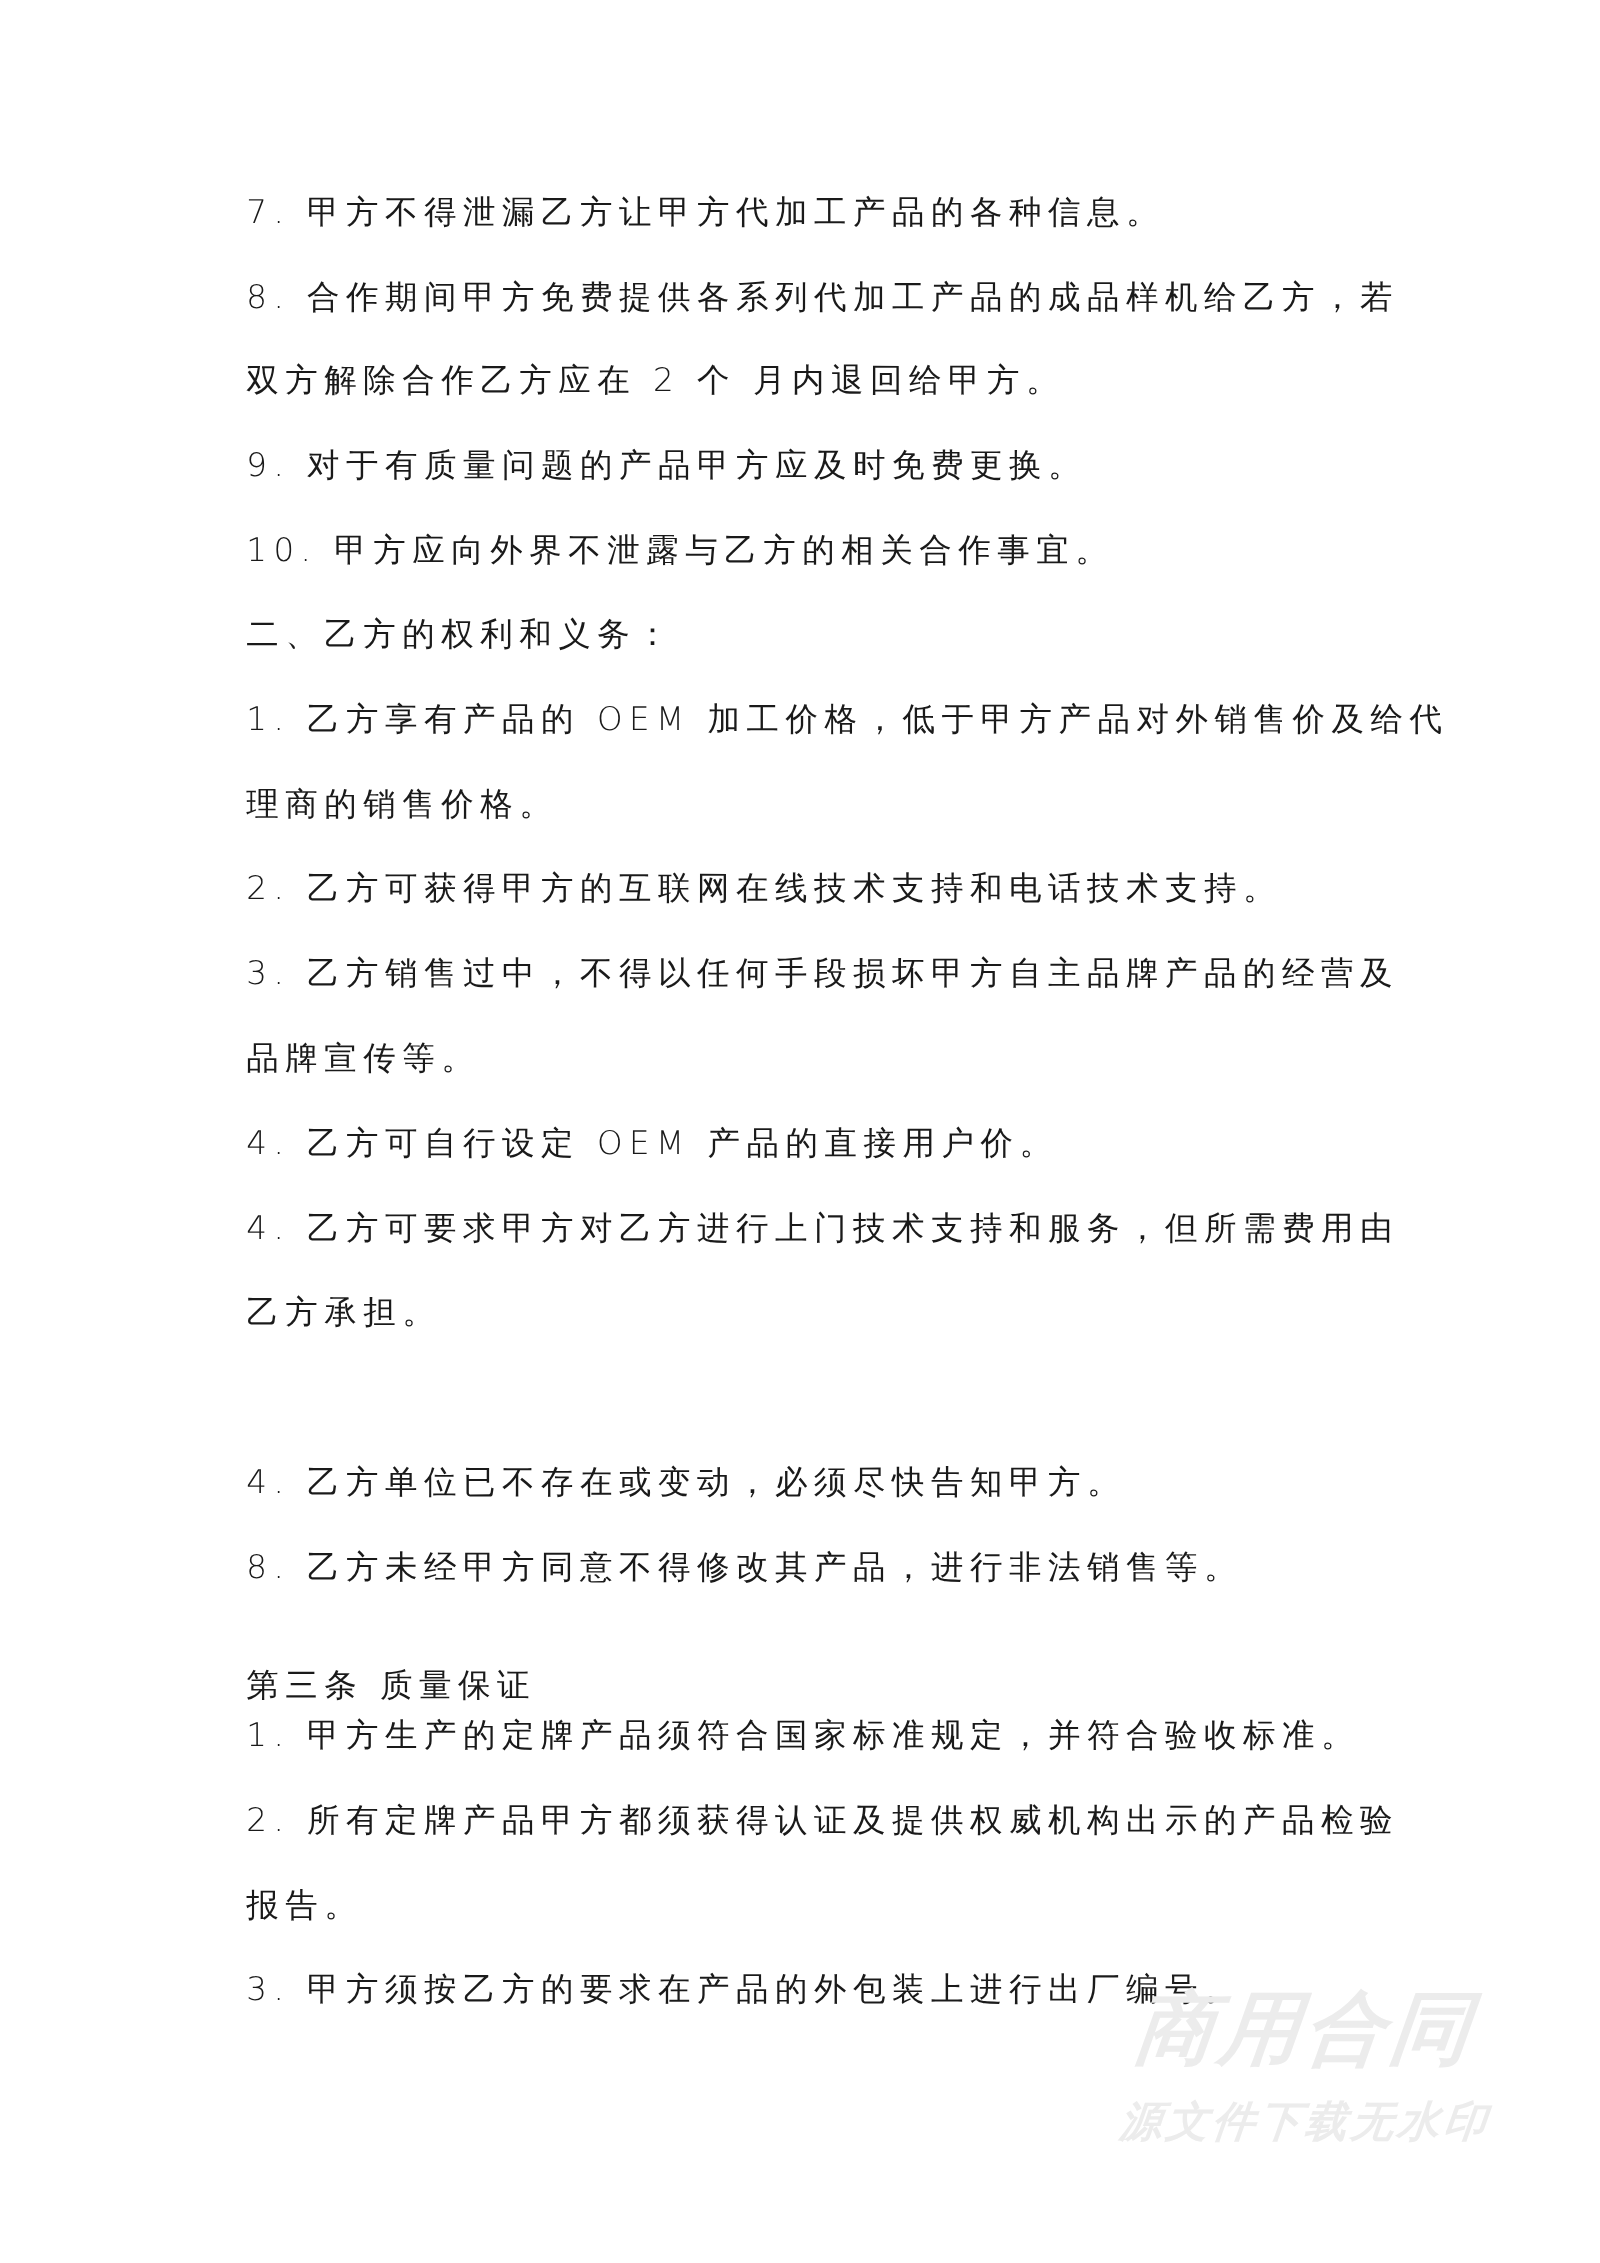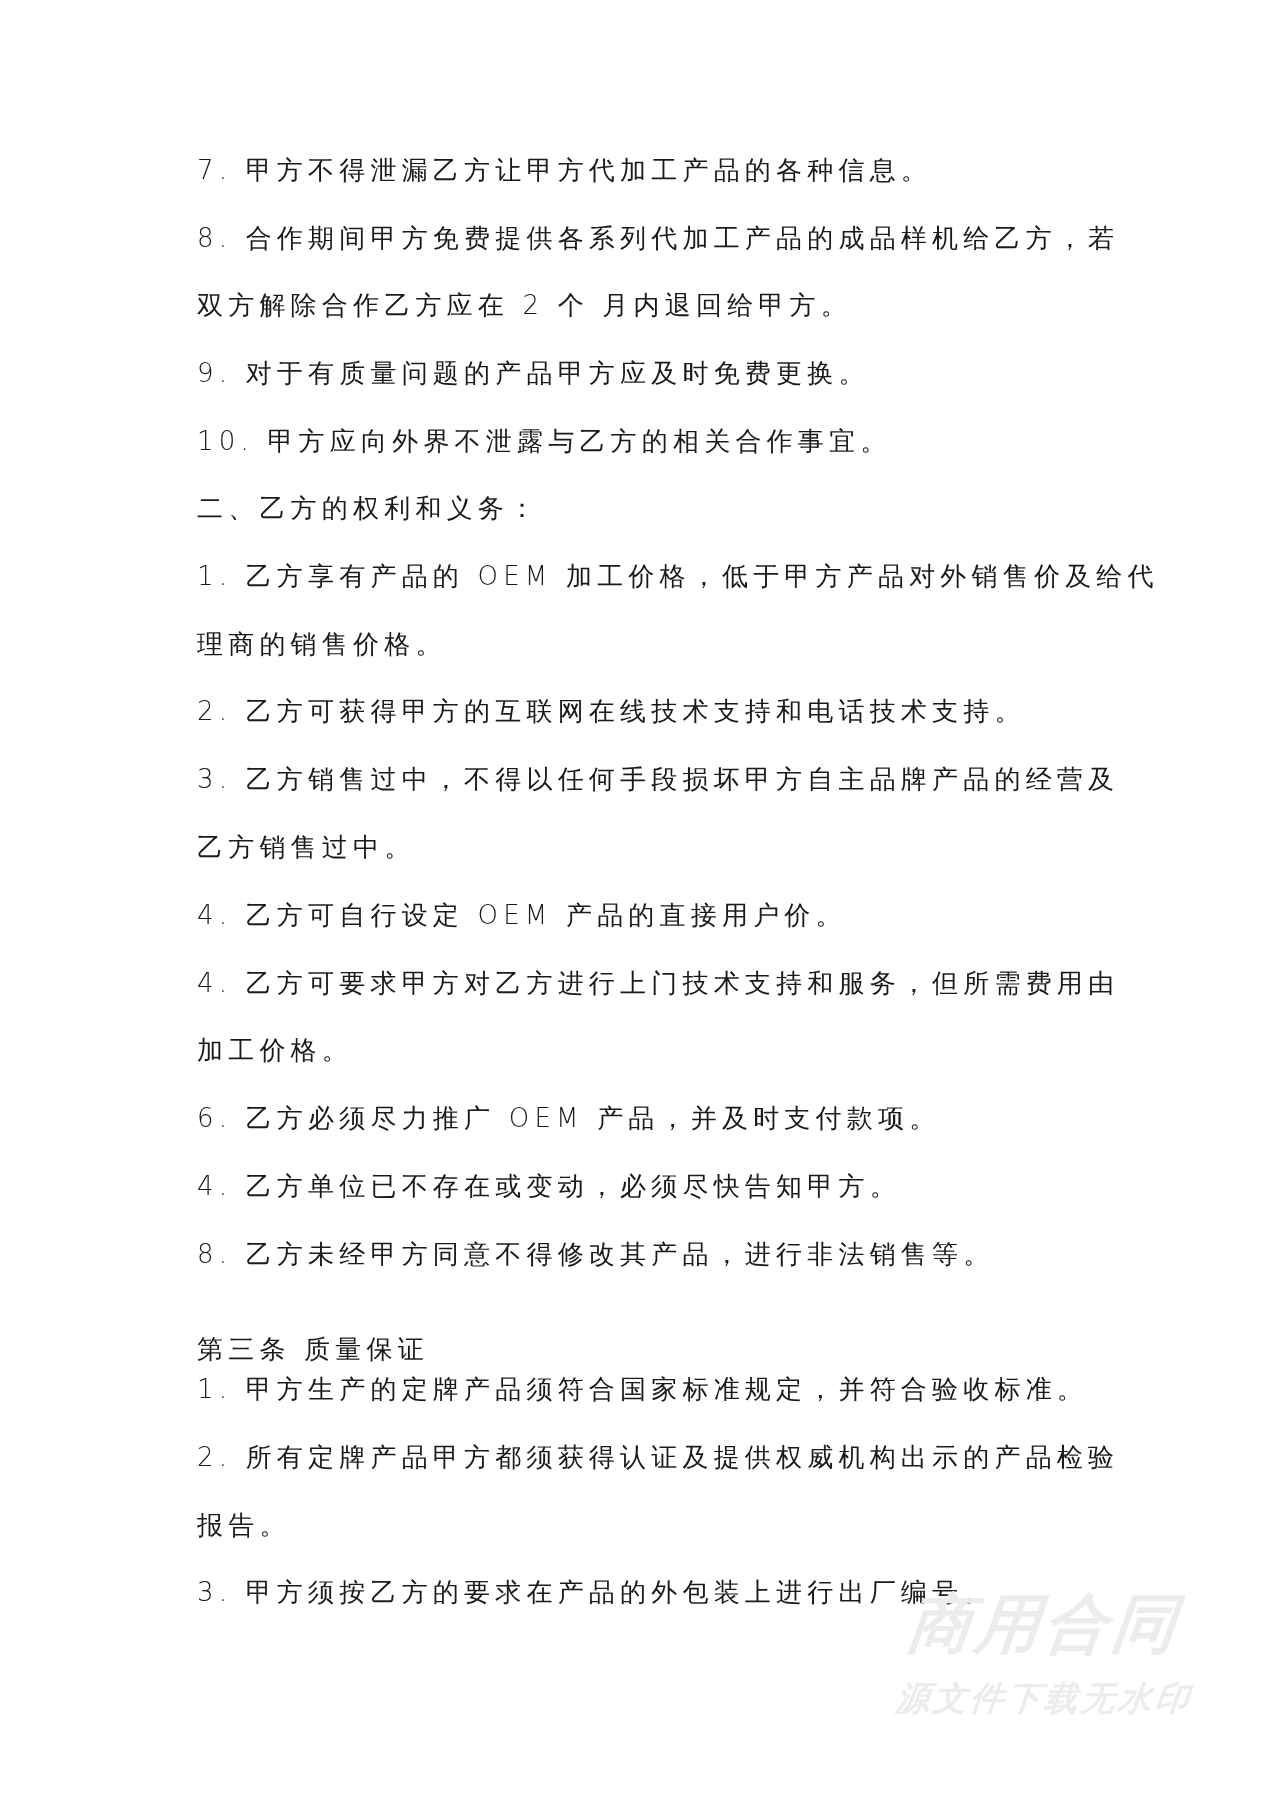--- a/index.html
+++ b/index.html
@@ -66,25 +66,24 @@
   <div class="line" style="top:153px">7.  甲方不得泄漏乙方让甲方代加工产品的各种信息。</div>
   <div class="line" style="top:221px">8. 合作期间甲方免费提供各系列代加工产品的成品样机给乙方，若</div>
   <div class="line" style="top:288px">双方解除合作乙方应在 2 个 月内退回给甲方。</div>
   <div class="line" style="top:356px">9.  对于有质量问题的产品甲方应及时免费更换。</div>
   <div class="line" style="top:424px">10. 甲方应向外界不泄露与乙方的相关合作事宜。</div>
   <div class="line" style="top:491px">二、乙方的权利和义务：</div>
   <div class="line" style="top:559px">1. 乙方享有产品的 OEM 加工价格，低于甲方产品对外销售价及给代</div>
   <div class="line" style="top:627px">理商的销售价格。</div>
   <div class="line" style="top:694px">2. 乙方可获得甲方的互联网在线技术支持和电话技术支持。</div>
   <div class="line" style="top:762px">3. 乙方销售过中，不得以任何手段损坏甲方自主品牌产品的经营及</div>
-  <div class="line" style="top:830px">乙方销售过中。</div>
+  <div class="line" style="top:830px">品牌宣传等。</div>
   <div class="line" style="top:898px">4. 乙方可自行设定 OEM 产品的直接用户价。</div>
   <div class="line" style="top:966px">4. 乙方可要求甲方对乙方进行上门技术支持和服务，但所需费用由</div>
-  <div class="line" style="top:1033px">加工价格。</div>
-  <div class="line" style="top:1101px">6. 乙方必须尽力推广 OEM 产品，并及时支付款项。</div>
+  <div class="line" style="top:1033px">乙方承担。</div>
   <div class="line" style="top:1169px">4. 乙方单位已不存在或变动，必须尽快告知甲方。</div>
   <div class="line" style="top:1237px">8. 乙方未经甲方同意不得修改其产品，进行非法销售等。</div>
   <div class="line" style="top:1332px">第三条 质量保证</div>
   <div class="line" style="top:1372px">1. 甲方生产的定牌产品须符合国家标准规定，并符合验收标准。</div>
   <div class="line" style="top:1440px">2. 所有定牌产品甲方都须获得认证及提供权威机构出示的产品检验</div>
   <div class="line" style="top:1508px">报告。</div>
   <div class="line" style="top:1575px">3. 甲方须按乙方的要求在产品的外包装上进行出厂编号。</div>
 
   <div class="watermark">
     <div class="wm-title">商用合同</div>

